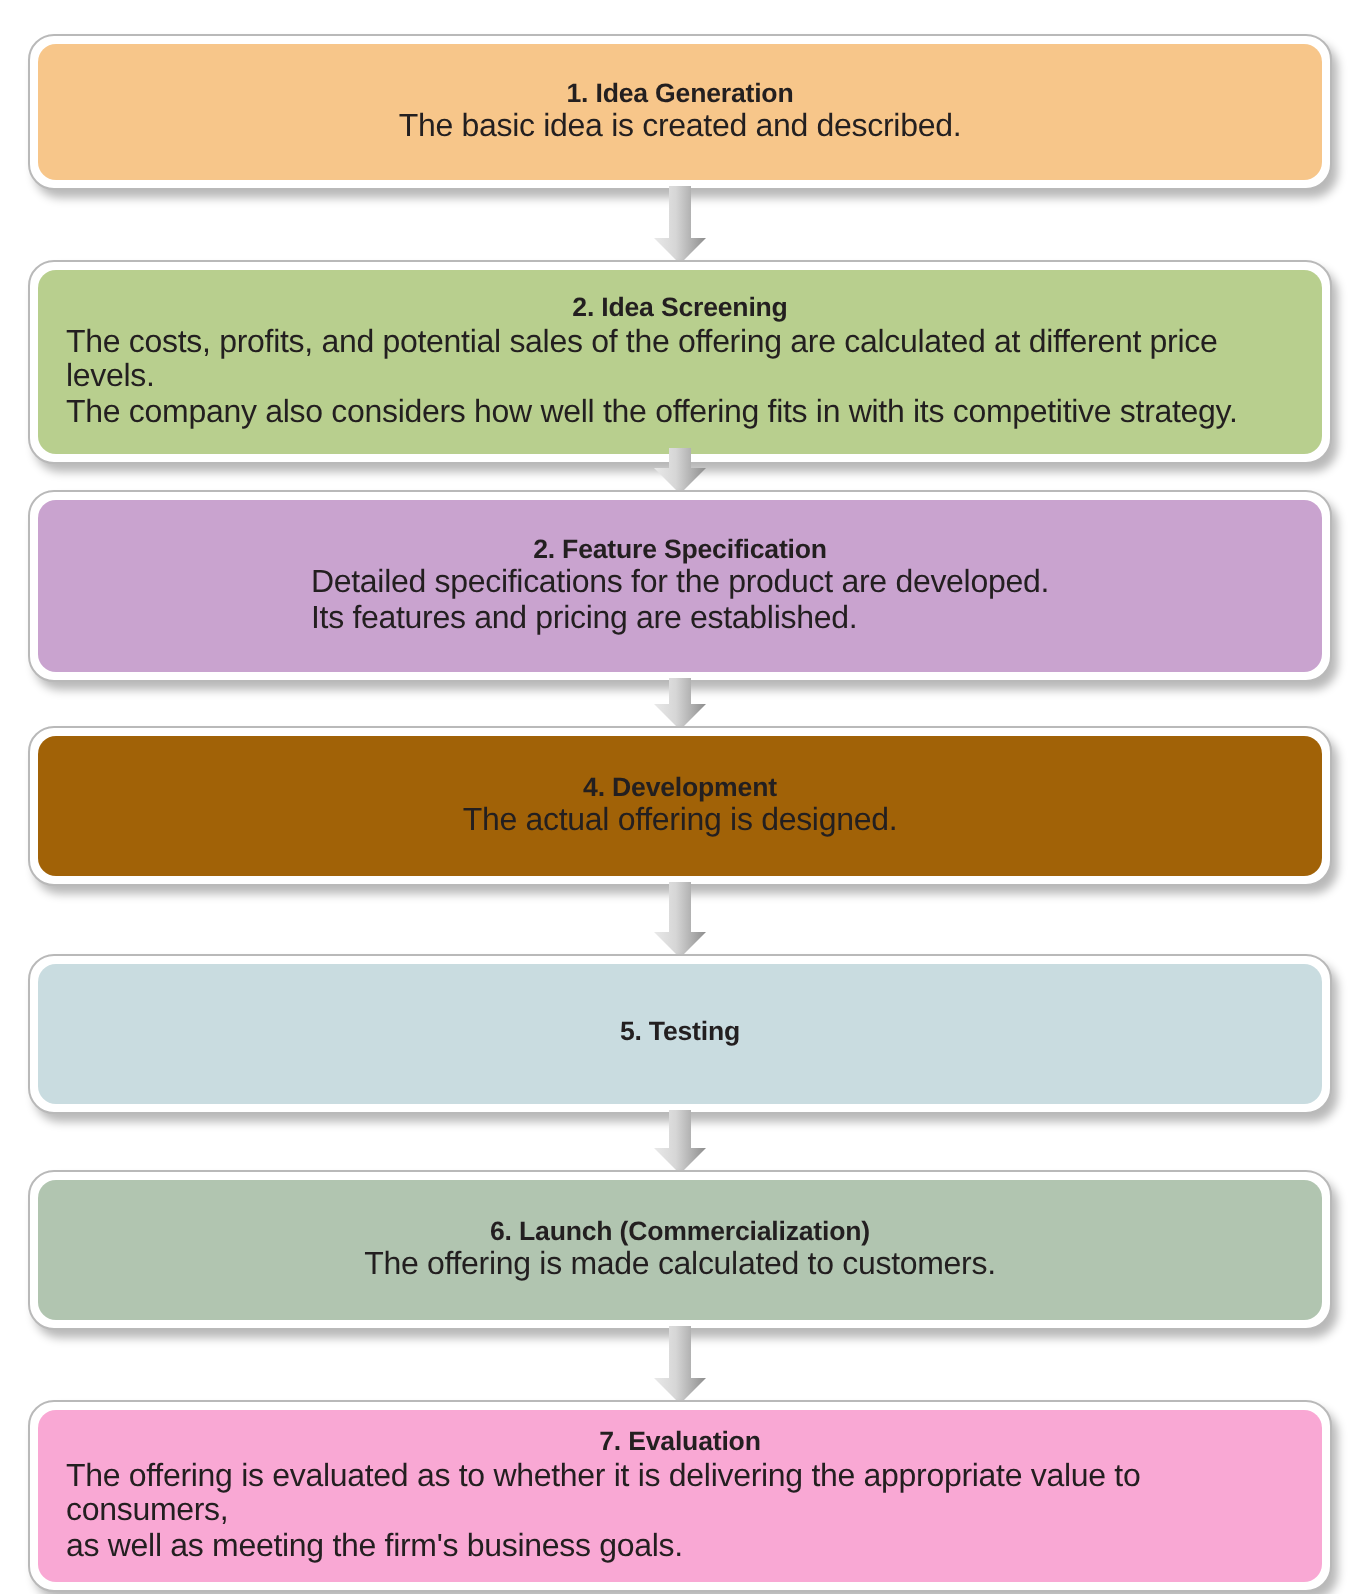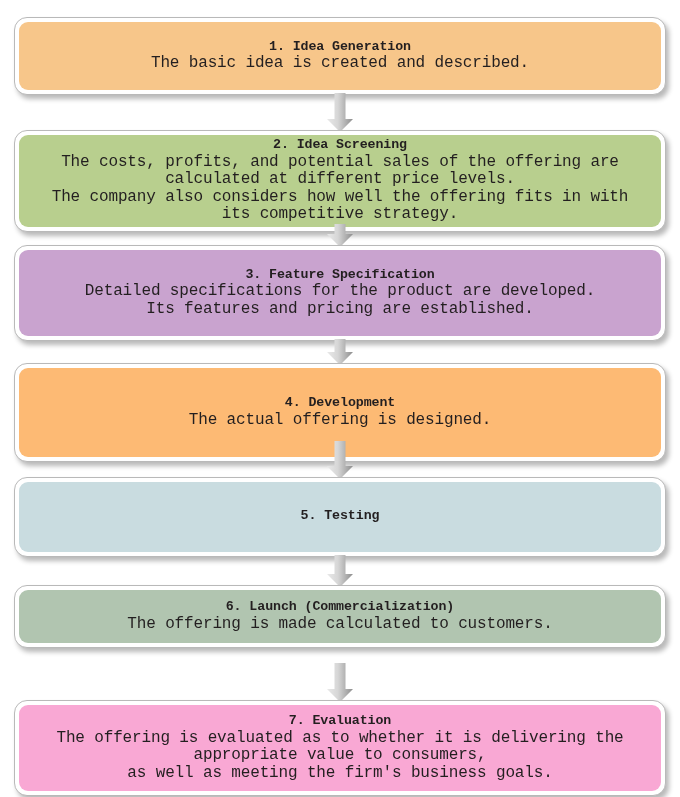--- a/index.html
+++ b/index.html
@@ -43,23 +43,21 @@
 
   .stage-body {
     box-sizing: border-box;
     border-radius: 9px;
     width: 100%;
     height: 100%;
     display: flex;
     flex-direction: column;
     align-items: center;
     justify-content: center;
-    text-align: center;
     padding: 7px 14px 9px 14px;
-    font-family: Liberation Mono, monospace;
   }
 
   .stage-title {
     font-weight: bold;
     font-size: 13.3px;
     line-height: 17.5px;
     letter-spacing: -0.1px;
     margin: 0;
     white-space: nowrap;
   }
@@ -122,41 +120,41 @@
             <stop offset="0.42" stop-color="#d6d6d6"></stop>
             <stop offset="1" stop-color="#8d8d8d"></stop>
           </linearGradient>
         </defs>
         <path d="M8.5,0 L19.5,0 L19.5,10 L27,10 L14,23 L1,10 L8.5,10 Z" fill="url(#ag1)"></path>
       </svg>
     </div>
     <div class="stage-wrap" style="top: 245px;">
       <div class="stage">
         <div class="stage-body" style="height: 86px; background: rgb(201, 163, 207);">
-          <div class="stage-title">3. Feature Specification</div>
+          <div class="stage-title">2. Feature Specification</div>
           <div class="stage-desc">Detailed specifications for the product are developed.
 Its features and pricing are established.</div>
         </div>
       </div>
     </div>
     <div class="arrow" style="top: 339px; height: 26px;">
       <svg width="28" height="26" viewBox="0 0 28 26">
         <defs>
           <linearGradient id="ag2" x1="0" y1="0" x2="1" y2="0">
             <stop offset="0" stop-color="#e9e9e9"></stop>
             <stop offset="0.42" stop-color="#d6d6d6"></stop>
             <stop offset="1" stop-color="#8d8d8d"></stop>
           </linearGradient>
         </defs>
         <path d="M8.5,0 L19.5,0 L19.5,13 L27,13 L14,26 L1,13 L8.5,13 Z" fill="url(#ag2)"></path>
       </svg>
     </div>
     <div class="stage-wrap" style="top: 363px;">
       <div class="stage">
-        <div class="stage-body" style="height: 89px; background: #fdba74;">
+        <div class="stage-body" style="height: 70px; background: #a16207;">
           <div class="stage-title">4. Development</div>
           <div class="stage-desc">The actual offering is designed.</div>
         </div>
       </div>
     </div>
     <div class="arrow" style="top: 441px; height: 38px;">
       <svg width="28" height="38" viewBox="0 0 28 38">
         <defs>
           <linearGradient id="ag3" x1="0" y1="0" x2="1" y2="0">
             <stop offset="0" stop-color="#e9e9e9"></stop>
@@ -181,21 +179,21 @@
             <stop offset="0" stop-color="#e9e9e9"></stop>
             <stop offset="0.42" stop-color="#d6d6d6"></stop>
             <stop offset="1" stop-color="#8d8d8d"></stop>
           </linearGradient>
         </defs>
         <path d="M8.5,0 L19.5,0 L19.5,19 L27,19 L14,32 L1,19 L8.5,19 Z" fill="url(#ag4)"></path>
       </svg>
     </div>
     <div class="stage-wrap" style="top: 585px;">
       <div class="stage">
-        <div class="stage-body" style="height: 53px; background: rgb(177, 197, 176);">
+        <div class="stage-body" style="height: 70px; background: rgb(177, 197, 176);">
           <div class="stage-title">6. Launch (Commercialization)</div>
           <div class="stage-desc">The offering is made calculated to customers.</div>
         </div>
       </div>
     </div>
     <div class="arrow" style="top: 663px; height: 39px;">
       <svg width="28" height="39" viewBox="0 0 28 39">
         <defs>
           <linearGradient id="ag5" x1="0" y1="0" x2="1" y2="0">
             <stop offset="0" stop-color="#e9e9e9"></stop>

